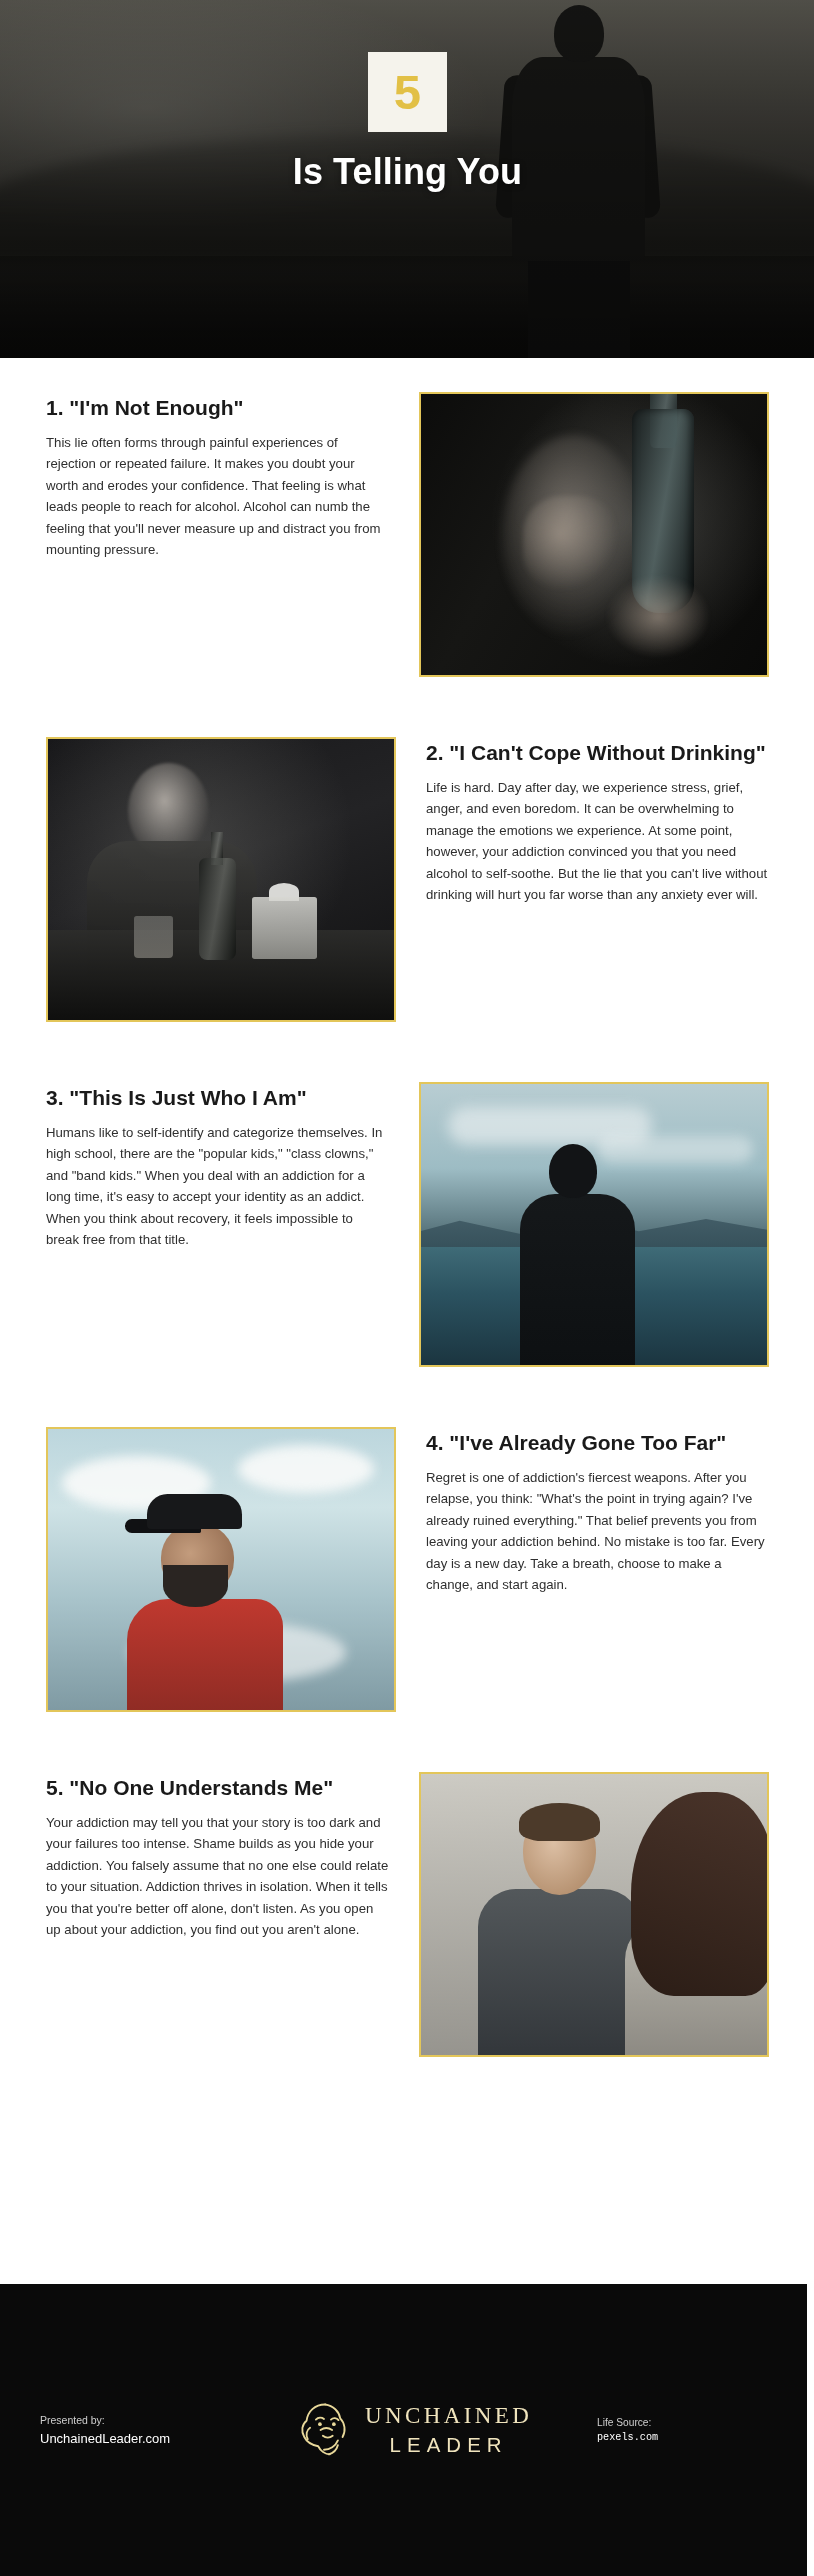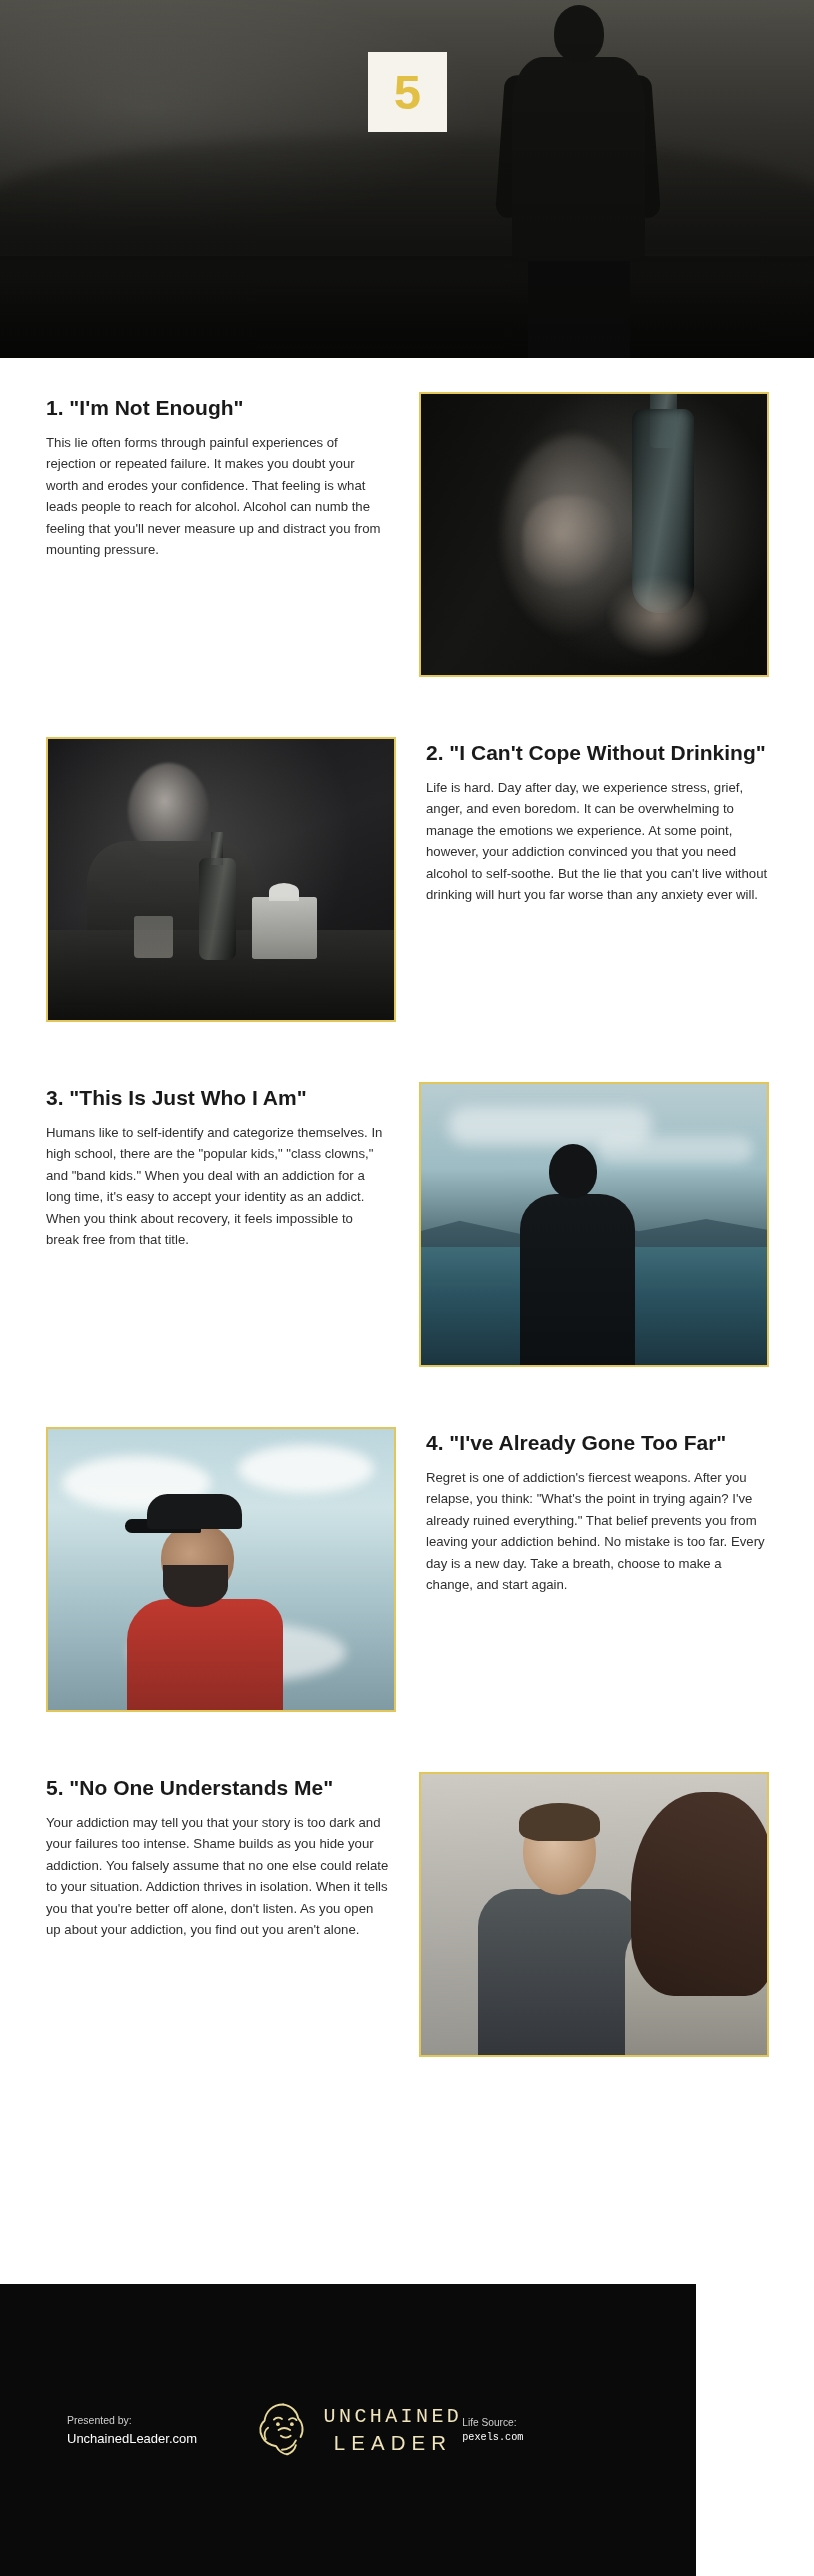--- a/index.html
+++ b/index.html
@@ -384,27 +384,27 @@
     position: absolute; right: -13.6px; bottom: 0;
     width: 156px; height: 136px;
     background: linear-gradient(180deg, #b9b6ad, #8d8a83);
     border-radius: 41px 0 0 0;
   }
 
   
   .footer {
     position: absolute;
     left: 0; bottom: 0;
-    width: 696px;
+    width: 807px;
     height: 292px;
     background: #0a0a0a;
     display: flex;
     align-items: center;
     justify-content: space-between;
-    padding: 0 67px;
+    padding: 0 40px;
   }
   .f-left { width: 190px; }
   .f-left .pres {
     color: #cfcfcf;
     font-size: 10.5px;
     margin-bottom: 5.4px;
   }
   .f-left .site {
     color: #ffffff;
     font-size: 13px;
@@ -428,23 +428,23 @@
     flex: 0 0 auto;
   }
   .brand-lines {
     display: flex;
     flex-direction: column;
     align-items: center;
     gap: 4.1px;
   }
   .brand-1 {
     color: #f0e4bd;
-    font-size: 20px;
+    font-size: 23px;
     letter-spacing: 3.4px;
-    font-family: Liberation Mono, monospace;
+    font-family: Liberation Serif, serif;
   }
   .brand-2 {
     color: #f0e4bd;
     font-size: 20.4px;
     letter-spacing: 6.1px;
     font-family: Liberation Sans, sans-serif;
   }
   .f-right { width: 170px; text-align: left; }
   .f-right .src-label {
     color: #cfcfcf;
@@ -473,20 +473,21 @@
       <div class="fig-body"></div>
       <div class="fig-head"></div>
     </div>
     <div class="hero-veil"></div>
 
     <div class="hero-content">
       <div class="num-badge">
         <span>5</span>
       </div>
       <div class="hero-title">
+        <div>Is Telling You</div>
       </div>
     </div>
   </div>
 
   <div class="body-wrap">
 
     <div class="section right-img" style="margin-top:34px;">
       <div class="txt">
         <div class="sec-title">1. "I'm Not Enough"</div>
         <div class="sec-body">This lie often forms through painful experiences of rejection or repeated failure. It makes you doubt your worth and erodes your confidence. That feeling is what leads people to reach for alcohol. Alcohol can numb the feeling that you'll never measure up and distract you from mounting pressure.</div>

